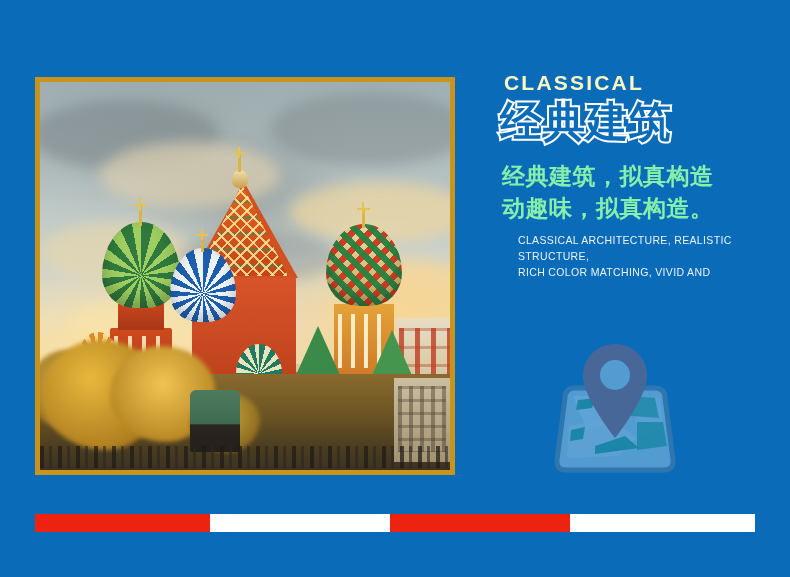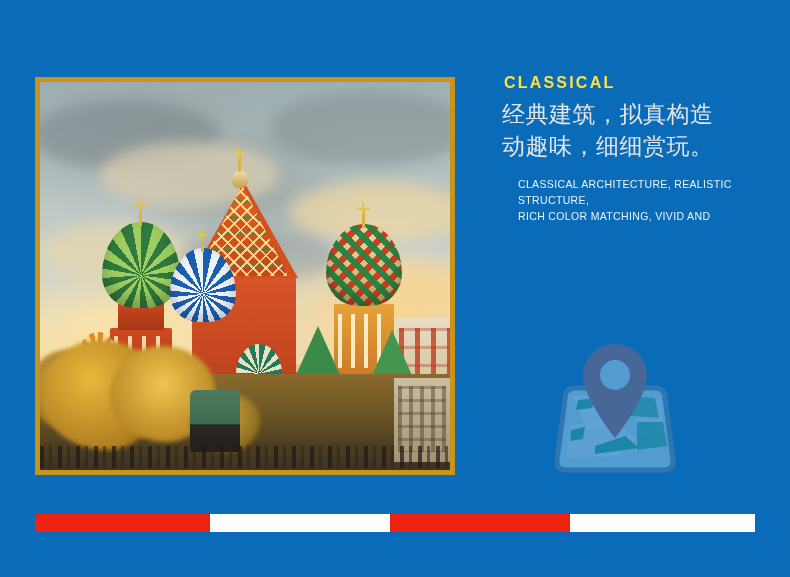--- a/index.html
+++ b/index.html
@@ -169,34 +169,34 @@
     background:repeating-linear-gradient(90deg,
       rgba(205,70,36,.85) 0 6px, rgba(235,222,190,.8) 6px 10px, rgba(205,70,36,0) 10px 20px);}
   .lowband{left:40px;bottom:0;width:330px;height:34px;
     background:repeating-linear-gradient(90deg,
       rgba(48,132,70,.9) 0 10px, rgba(222,90,40,.9) 10px 20px, rgba(245,228,180,.9) 20px 26px);
     opacity:.9;}
 
   
   .right{position:absolute;left:500px;top:70px;width:270px;}
   .classical{
-    color:#fde047;font-weight:bold;font-size:16px;letter-spacing:2.2px;
+    color:#fef9c3;font-weight:bold;font-size:21px;letter-spacing:2.2px;
     line-height:26px;margin:0 0 2px 4px;
   }
   .cn-title{
     margin:0 0 14px 0;
     font-size:42px;line-height:48px;font-weight:bold;color:#0a6cb8;
     letter-spacing:1px;
     -webkit-text-stroke:4px #ffffff;
     paint-order:stroke fill;
     text-shadow:0 0 0 #fff;
   }
   .cn-desc{
-    margin:0 0 14px 2px;color:#e5e5e5;font-size:23px;line-height:32px;
-    letter-spacing:.5px;font-weight:400;max-width:248px;
+    margin:0 0 8px 2px;color:#86efac;font-size:23px;line-height:32px;
+    letter-spacing:.5px;font-weight:700;max-width:248px;
   }
   .en-desc{
     margin:0 0 0 18px;color:#eaf2f9;font-size:10.5px;line-height:16px;
     letter-spacing:.35px;max-width:246px;
   }
 
   
   .watermark{position:absolute;left:545px;top:330px;width:140px;height:150px;opacity:.55;}
 
   
@@ -266,23 +266,24 @@
         <div class="tree t2"></div>
         <div class="tree t4"></div>
         <div class="monument"></div>
         <div class="crowd"></div>
       </div>
     </div>
   </div>
 
   <div class="right">
     <div class="classical">CLASSICAL</div>
+    <div class="cn-title">经典建筑</div>
     <div class="cn-desc">
       <div>经典建筑，拟真构造</div>
-      <div>动趣味，细细赏玩。</div>
+      <div>动趣味，拟真构造。</div>
     </div>
     <div class="en-desc">
       <div>CLASSICAL ARCHITECTURE, REALISTIC STRUCTURE,</div>
       <div>RICH COLOR MATCHING, VIVID AND</div>
     </div>
   </div>
 
   <div class="watermark">
     <svg width="140" height="150" viewBox="0 0 140 150" xmlns="http://www.w3.org/2000/svg">
       <g>

